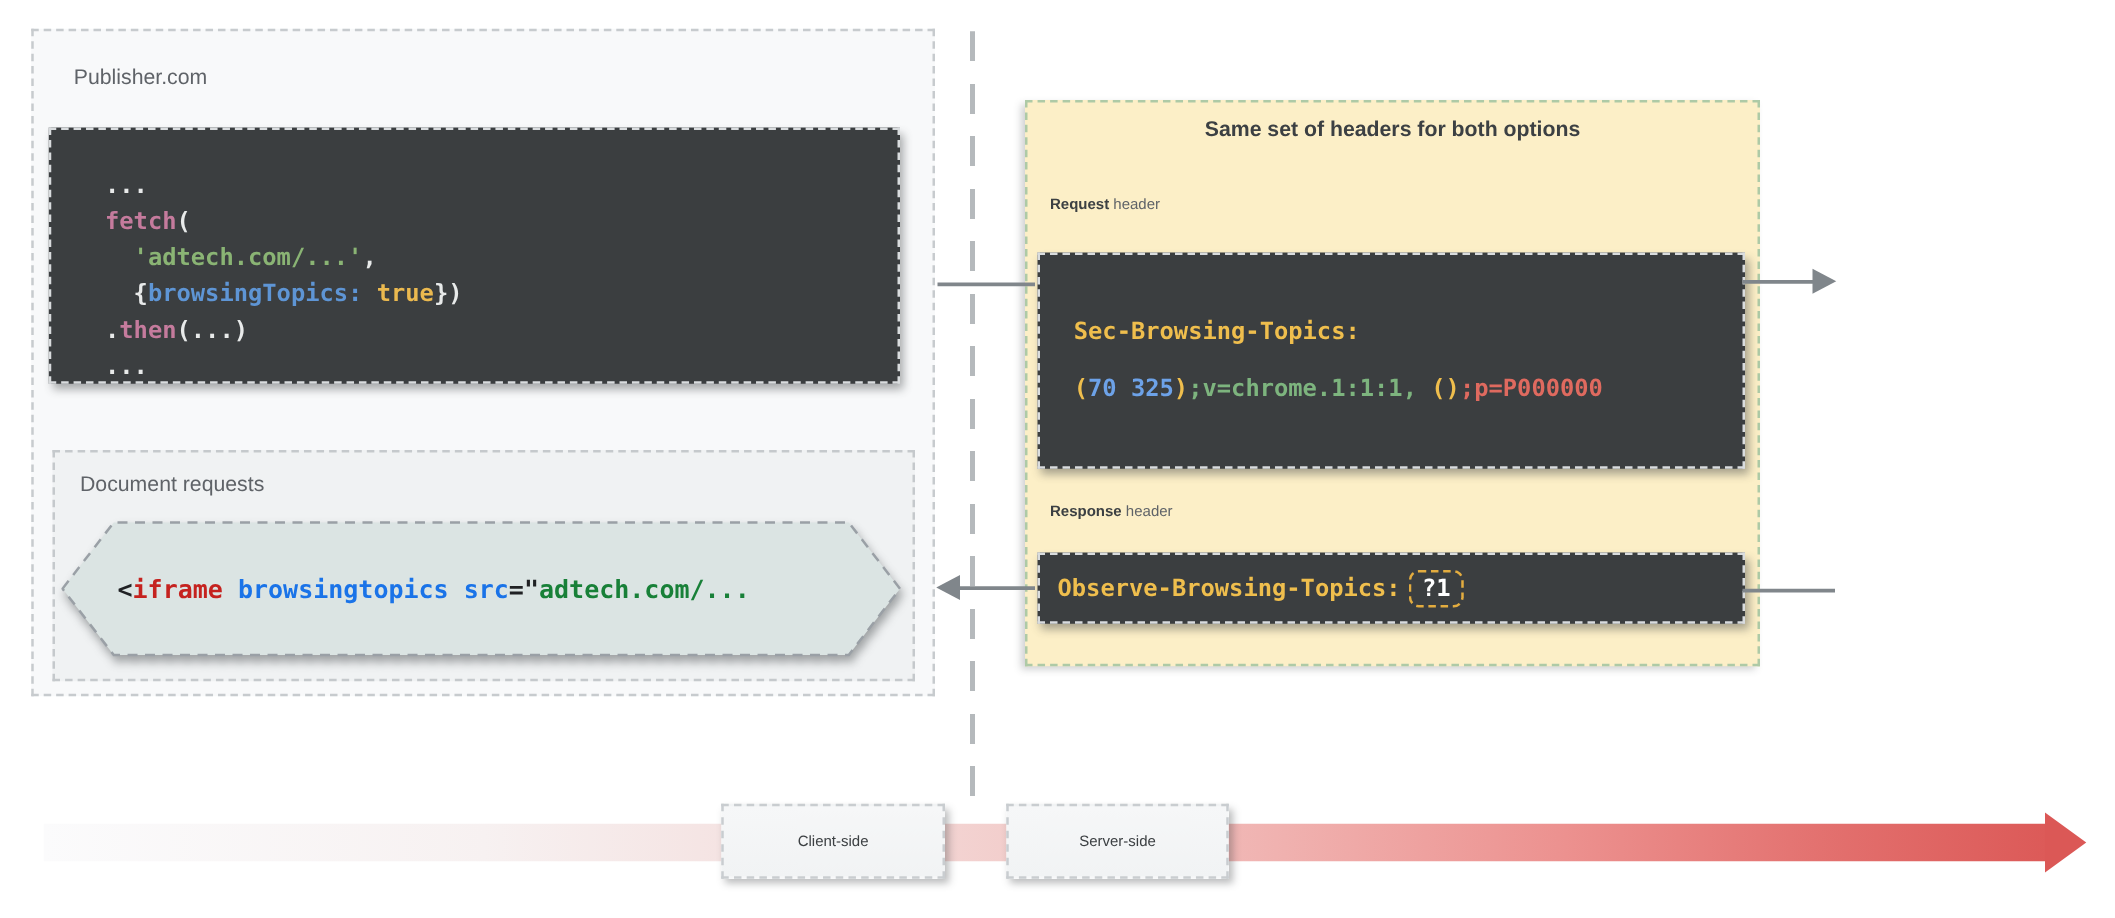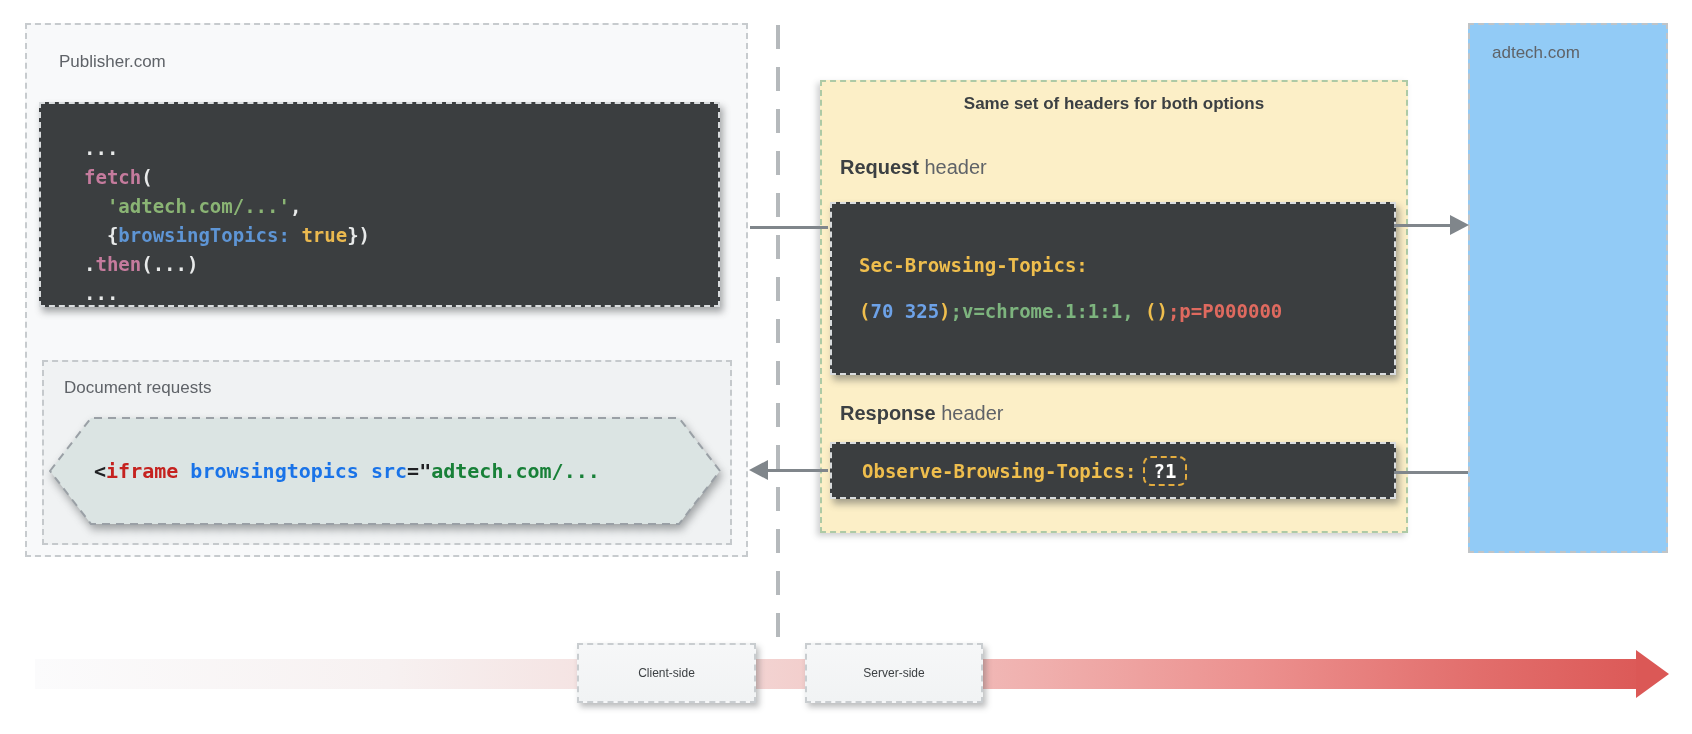--- a/index.html
+++ b/index.html
@@ -31,33 +31,33 @@
   
   .separator{position:absolute;left:776px;top:25px;width:4px;height:623px;
              background:repeating-linear-gradient(to bottom,#B5B9BC 0 24px,transparent 24px 42px);}
 
   
   .headers-box{position:absolute;left:820px;top:80px;width:588px;height:453px;
                background:#FCEFC7;border:2px dashed #AECAA6;box-sizing:border-box;
                box-shadow:-3px 3px 6px rgba(60,64,67,0.25);}
   .headers-title{position:absolute;left:0;top:12px;width:100%;text-align:center;
                  font-weight:bold;font-size:17px;color:#3C4043;}
-  .hdr-label{position:absolute;left:18px;font-size:20px;color:#5F6368;}
+  .hdr-label{position:absolute;left:18px;font-size:12px;color:#5F6368;}
   .hdr-label .bold{font-weight:bold;color:#3C4043;}
   .hdr-label.req{top:74px;}
   .hdr-label.resp{top:320px;}
   .request-block{position:absolute;left:8px;top:120px;width:566px;height:173px;
                  background:#3B3E40;border:2px dashed #D9DCDE;box-sizing:border-box;
                  box-shadow:3px 5px 7px rgba(60,64,67,0.45);
                  padding:38px 0 14px 27px;}
   .request-block .code-line{line-height:46px;}
   .response-bar{position:absolute;left:8px;top:360px;width:566px;height:57px;
                 background:#3B3E40;border:2px dashed #D9DCDE;box-sizing:border-box;
                 box-shadow:3px 5px 7px rgba(60,64,67,0.45);
-                display:flex;align-items:center;padding-left:30px;
+                display:flex;align-items:center;padding-left:14px;
                 font-family:"DejaVu Sans Mono",monospace;font-weight:bold;font-size:19px;white-space:pre;}
   .badge{display:inline-block;margin-left:6px;color:#FFFFFF;
          border:2px dashed #E3AC3F;border-radius:8px;padding:0 9px;line-height:26px;}
 
   
   .adtech-box{position:absolute;left:1468px;top:23px;width:200px;height:530px;
               background:#92CBF6;border:2px dashed #C0C4C7;box-sizing:border-box;}
   .adtech-label{position:absolute;left:22px;top:18px;}
 
   
@@ -130,23 +130,20 @@
     <div class="hdr-label resp">
       <span class="bold">Response</span><span> header</span>
     </div>
 
     <div class="response-bar">
       <span><span style="color: rgb(239, 190, 77);">Observe-Browsing-Topics:</span></span>
       <span class="badge">?1</span>
     </div>
   </div>
 
-  <div class="adtech-box">
-    <div class="box-label adtech-label">adtech.com</div>
-  </div>
 
   <div class="hline line-pub-req"></div>
   <div class="hline line-req-adtech"></div>
   <div class="head-right"></div>
   <div class="hline line-adtech-resp"></div>
   <div class="hline line-resp-pub"></div>
   <div class="head-left"></div>
 
   <div class="timeline-bar"></div>
   <div class="timeline-head"></div>

